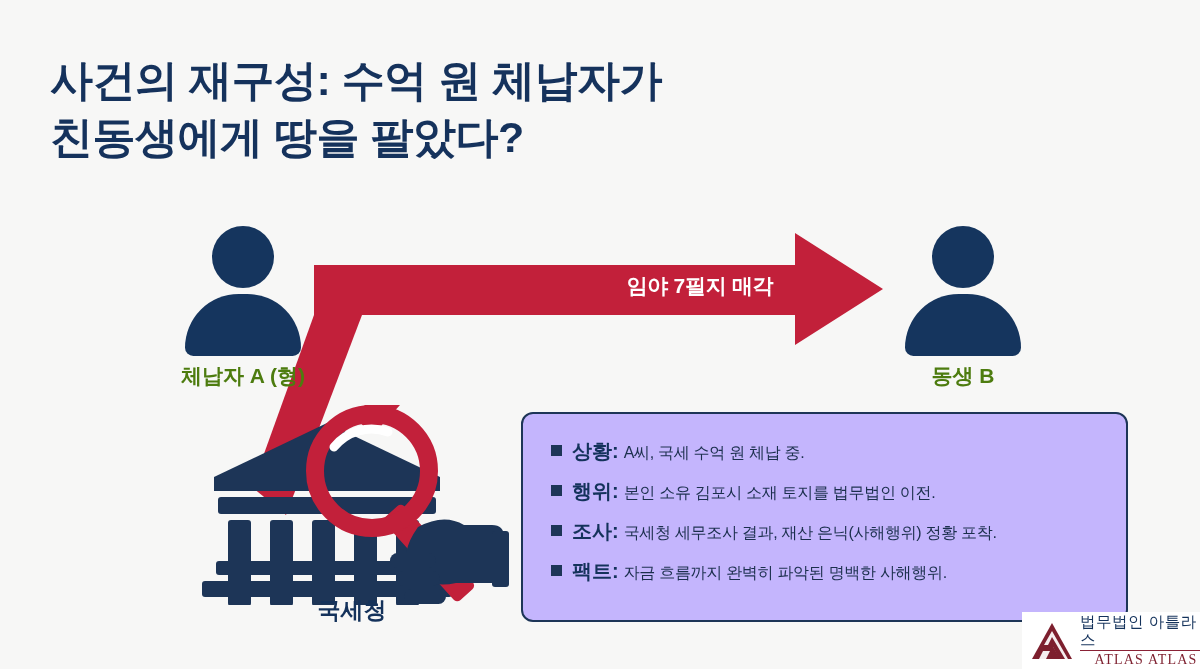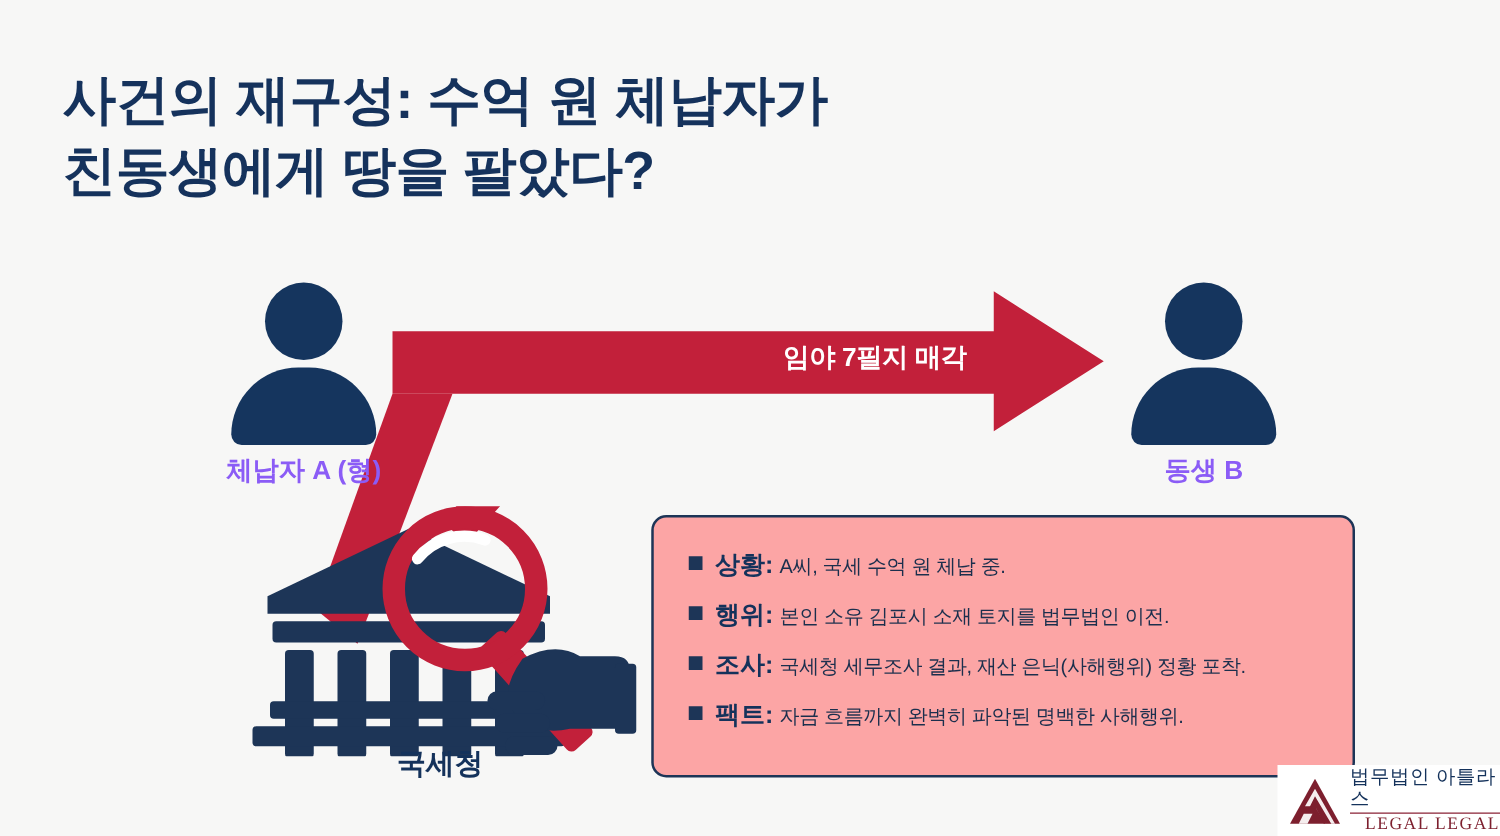--- a/index.html
+++ b/index.html
@@ -58,21 +58,21 @@
     margin-left: -58px;
     background: #15355e;
     border-radius: 58px 58px 9px 9px;
   }
   .person .plabel {
     position: absolute;
     left: 50%;
     top: 136px;
     transform: translateX(-50%);
     white-space: nowrap;
-    color: #8b5cf6;
+    color: #4d7c0f;
     font-size: 21px;
     font-weight: bold;
   }
   #person-a { left: 178px; top: 226px; }
   #person-b { left: 898px; top: 226px; }
 
   
   #arrow-wrap {
     position: absolute;
     left: 250px;
@@ -110,24 +110,24 @@
     color: #14325b;
     font-size: 23px;
     font-weight: bold;
   }
 
   
   #info-box {
     position: absolute;
     left: 521px;
     top: 412px;
-    width: 563px;
+    width: 607px;
     height: 210px;
     box-sizing: border-box;
-    background: #fca5a5;
+    background: #c4b5fd;
     border: 2.5px solid #1d3557;
     border-radius: 12px;
     padding: 24px 16px 0 28px;
   }
   .bullet-row {
     display: flex;
     align-items: baseline;
     margin-bottom: 13px;
     white-space: nowrap;
   }
@@ -288,17 +288,17 @@
   <div id="logo">
     <svg id="logo-mark" width="44" height="40" viewBox="0 0 44 40">
       <polygon points="22,2 42,38 2,38" fill="#7d1f2e"></polygon>
       <polygon points="22,10 14,24 22,24 30,38 38,38" fill="#ffffff" opacity="0.92"></polygon>
       <polygon points="22,16 17,26 23,26 29,38 35,38" fill="#7d1f2e"></polygon>
       <polygon points="13,30 9,38 16,38 20,30" fill="#ffffff" opacity="0.92"></polygon>
     </svg>
     <div id="logo-text">
       <div id="logo-ko">법무법인 아틀라스</div>
       <div id="logo-rule"></div>
-      <div id="logo-en">LEGAL LEGAL</div>
+      <div id="logo-en">ATLAS ATLAS</div>
     </div>
   </div>
 
 </div>
 
 </body></html>

